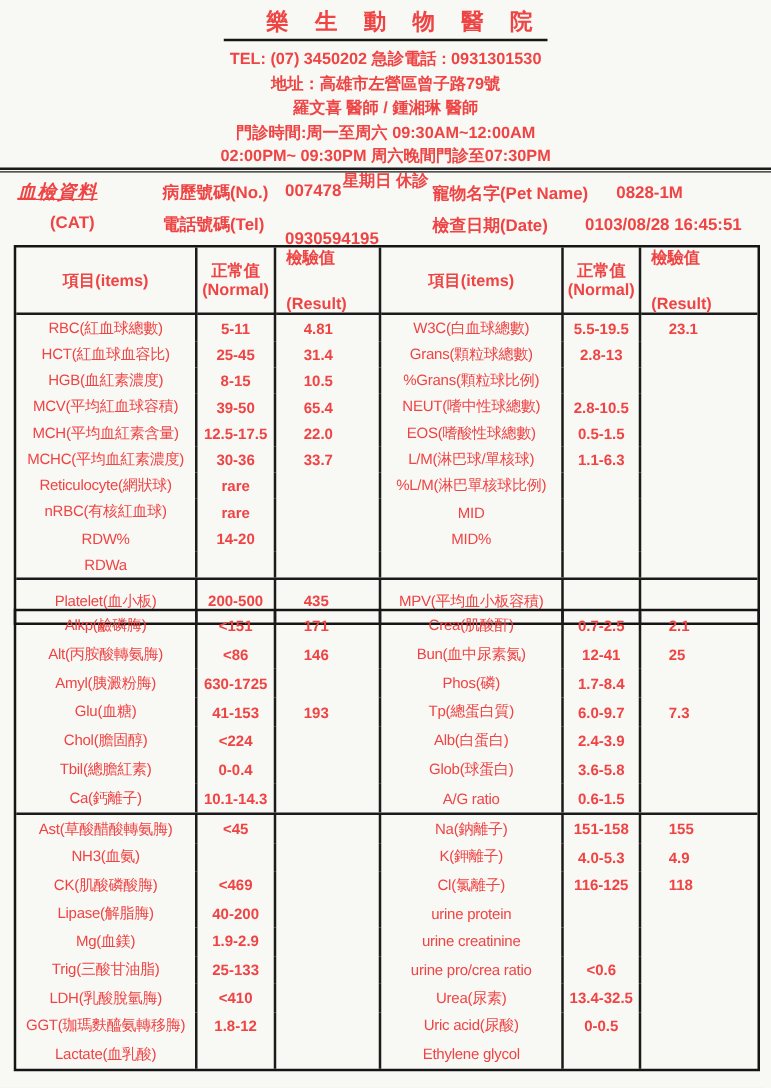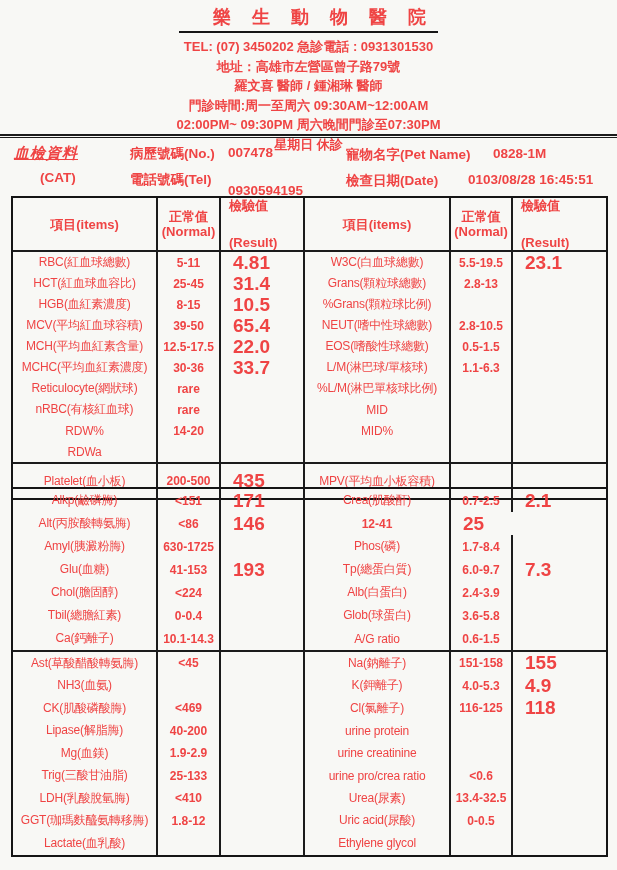--- a/index.html
+++ b/index.html
@@ -52,21 +52,21 @@
   .trow{display:grid;grid-template-columns:145px 63px 84px 146px 62px 93px;}
   .cell{
     box-sizing:border-box;
     border-right:2px solid #1b1b1b;
     overflow:hidden;white-space:nowrap;
     display:flex;align-items:center;
   }
   .c5{border-right:none;}
   .item{justify-content:center;font-size:12px;letter-spacing:-0.2px;}
   .normal{justify-content:center;font-size:12px;font-weight:600;}
-  .result{justify-content:flex-start;padding-left:12px;font-size:19px;font-weight:bold;}
+  .result{justify-content:flex-start;padding-left:22px;font-size:12px;font-weight:bold;}
   
   .thead .cell{height:54px;border-bottom:2px solid #1b1b1b;font-size:13px;font-weight:bold;}
   .thead .hc{flex-direction:column;justify-content:center;line-height:15px;}
   .thead .hc-left{align-items:flex-start;padding-left:8px;justify-content:space-between;}
   .thead .hc-center{align-items:center;}
   .h-items{justify-content:center;}
   
   .rows1 .trow .cell{height:21px;}
   .rows2 .trow .cell{height:23px;}
   .rows3 .trow .cell{height:22.5px;}
@@ -232,20 +232,21 @@
           <div class="cell c1 normal">&lt;151</div>
           <div class="cell c2 result">171</div>
           <div class="cell c3 item">Crea(肌酸酐)</div>
           <div class="cell c4 normal">0.7-2.5</div>
           <div class="cell c5 result">2.1</div>
         </div>
         <div class="trow">
           <div class="cell c0 item">Alt(丙胺酸轉氨脢)</div>
           <div class="cell c1 normal">&lt;86</div>
           <div class="cell c2 result">146</div>
+          <div class="cell c3 item">Bun(血中尿素氮)</div>
           <div class="cell c4 normal">12-41</div>
           <div class="cell c5 result">25</div>
         </div>
         <div class="trow">
           <div class="cell c0 item">Amyl(胰澱粉脢)</div>
           <div class="cell c1 normal">630-1725</div>
           <div class="cell c2 result"></div>
           <div class="cell c3 item">Phos(磷)</div>
           <div class="cell c4 normal">1.7-8.4</div>
           <div class="cell c5 result"></div>

